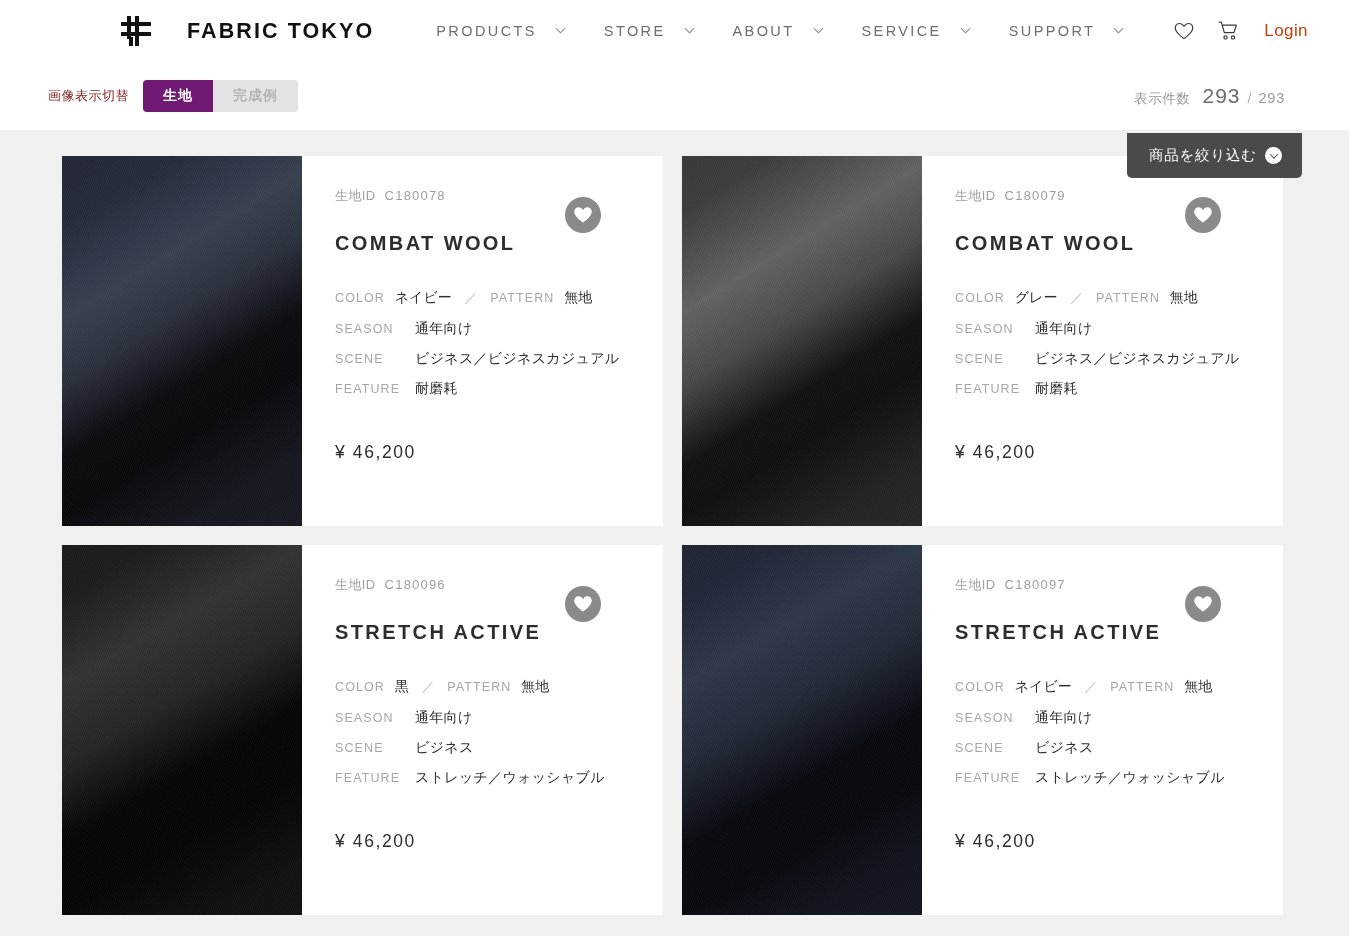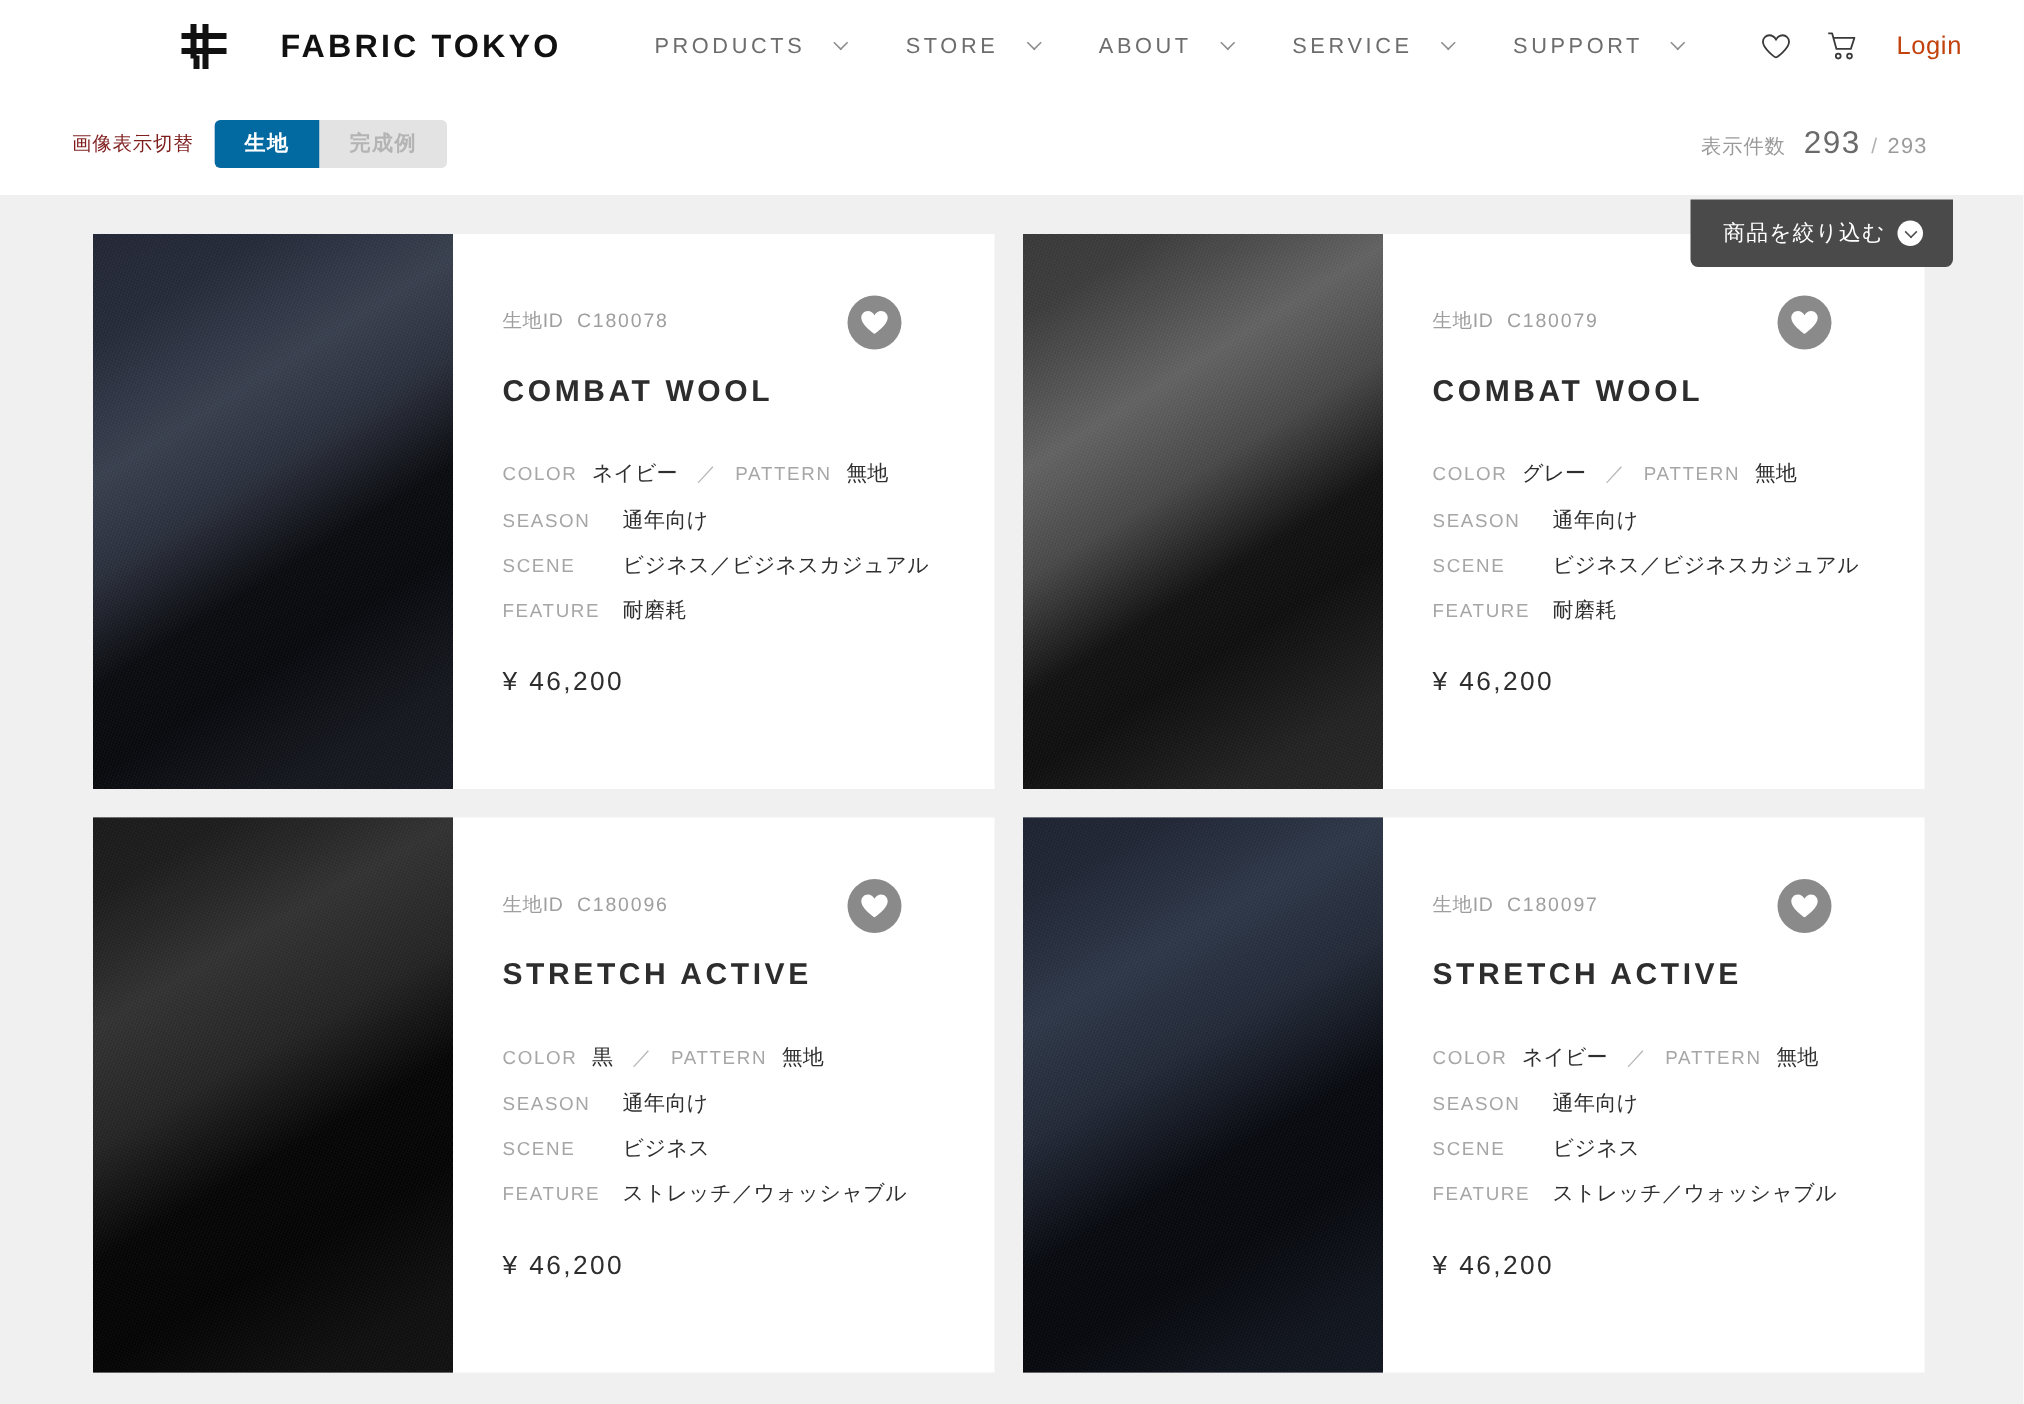--- a/index.html
+++ b/index.html
@@ -52,21 +52,21 @@
     position:absolute; top:62px; left:0; width:1349px; height:68px;
     background:#ffffff; z-index:30;
   }
   .fb-left { position:absolute; left:48px; top:50%; transform:translateY(-50%); display:flex; align-items:center; }
   .fb-label { font-size:13px; color:#7f1d1d; margin-right:14px; letter-spacing:.5px; white-space:nowrap; }
   .toggle { display:flex; border-radius:4px; overflow:hidden; background:#e3e3e3; }
   .toggle-btn {
     font-size:14px; padding:7px 20px; cursor:pointer;
     letter-spacing:1px; white-space:nowrap; font-weight:700;
   }
-  .toggle-btn.active { background:#0369a1; color:#ffffff; }
+  .toggle-btn.active { background:#701a75; color:#ffffff; }
   .toggle-btn.inactive { background:#e3e3e3; color:#b4b4b4; }
 
   .fb-right {
     position:absolute; right:64px; top:50%; transform:translateY(-50%);
     display:flex; align-items:baseline;
   }
   .cnt-label { font-size:13.5px; color:#9a9a9a; letter-spacing:.6px; margin-right:12px; }
   .cnt-cur   { font-size:21px; color:#6a6a6a; letter-spacing:1px; }
   .cnt-sep   { font-size:14px; color:#b1b1b1; margin:0 7px; }
   .cnt-tot   { font-size:14.5px; color:#9a9a9a; letter-spacing:.8px; }
@@ -96,21 +96,21 @@
   .content {
     position:absolute; top:130px; left:0; width:1349px; height:806px;
     background:#f0f0f0; overflow:hidden;
   }
   .grid {
     position:absolute; top:26px; left:62px;
     display:grid; grid-template-columns:601px 601px; gap:19px 19px;
   }
   .card { display:flex; background:#ffffff; height:370px; position:relative; }
   .card-img { width:240px; height:370px; flex:0 0 240px; position:relative; overflow:hidden; }
-  .card-body { flex:1; position:relative; padding:49px 0 0 33px; }
+  .card-body { flex:1; position:relative; padding:31px 0 0 33px; }
 
   .fid-row { display:flex; align-items:baseline; }
   .fid-label { font-size:13px; color:#9e9e9e; letter-spacing:.4px; }
   .fid-value { font-size:13px; color:#9e9e9e; letter-spacing:1.2px; margin-left:9px; }
 
   .card-title {
     margin-top:27px; font-size:20px; font-weight:700;
     letter-spacing:2.4px; color:#2d2d2d; white-space:nowrap;
   }
 
@@ -124,21 +124,21 @@
   .specs { margin-top:34px; }
   .spec-colorline { font-size:13.5px; margin-bottom:13px; white-space:nowrap; }
   .sc-key { color:#a6a6a6; letter-spacing:1.1px; font-size:12.5px; }
   .sc-val { color:#2f2f2f; font-size:14px; margin-left:6px; }
   .sc-slash { color:#b5b5b5; margin:0 9px; font-size:13px; }
 
   .spec-row { display:flex; align-items:baseline; margin-bottom:12px; }
   .spec-key { width:80px; flex:0 0 80px; font-size:12.5px; color:#a6a6a6; letter-spacing:1.1px; }
   .spec-val { font-size:14px; color:#2f2f2f; letter-spacing:.3px; white-space:nowrap; }
 
-  .price { margin-top:28px; font-size:17.5px; color:#2d2d2d; letter-spacing:1.6px; font-weight:400;}
+  .price { margin-top:44px; font-size:17.5px; color:#2d2d2d; letter-spacing:1.6px; font-weight:400;}
 
   
   .fab { position:absolute; inset:0; }
   .fab .sheen { position:absolute; inset:-20%; }
   .noise {
     position:absolute; inset:0; opacity:.5;
     background-image:
       repeating-linear-gradient(112deg, rgba(255,255,255,.035) 0px, rgba(255,255,255,.035) 1px, rgba(0,0,0,.03) 1px, rgba(0,0,0,.03) 2px),
       repeating-linear-gradient(22deg, rgba(255,255,255,.025) 0px, rgba(255,255,255,.025) 1px, rgba(0,0,0,.025) 1px, rgba(0,0,0,.025) 2px);
   }

